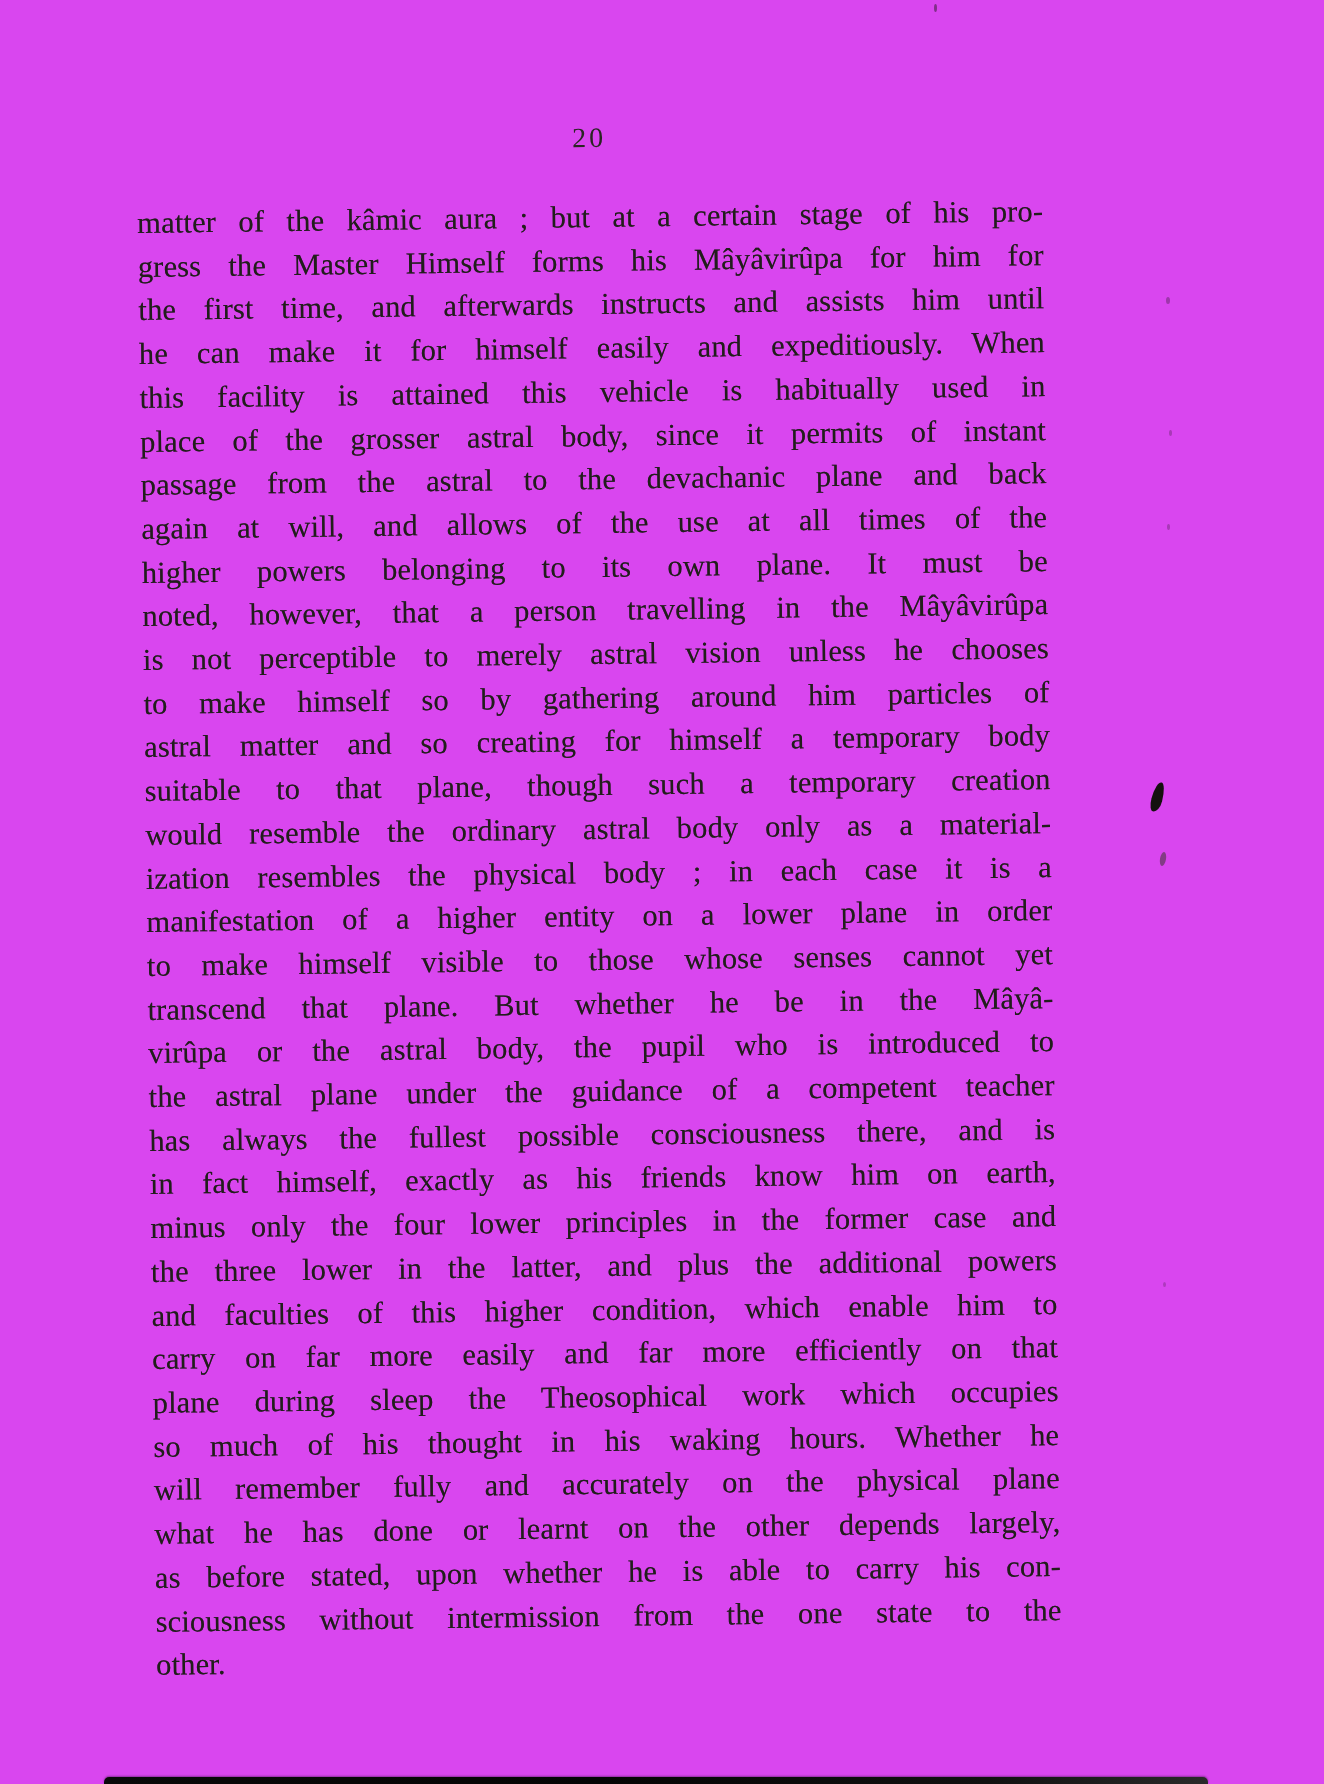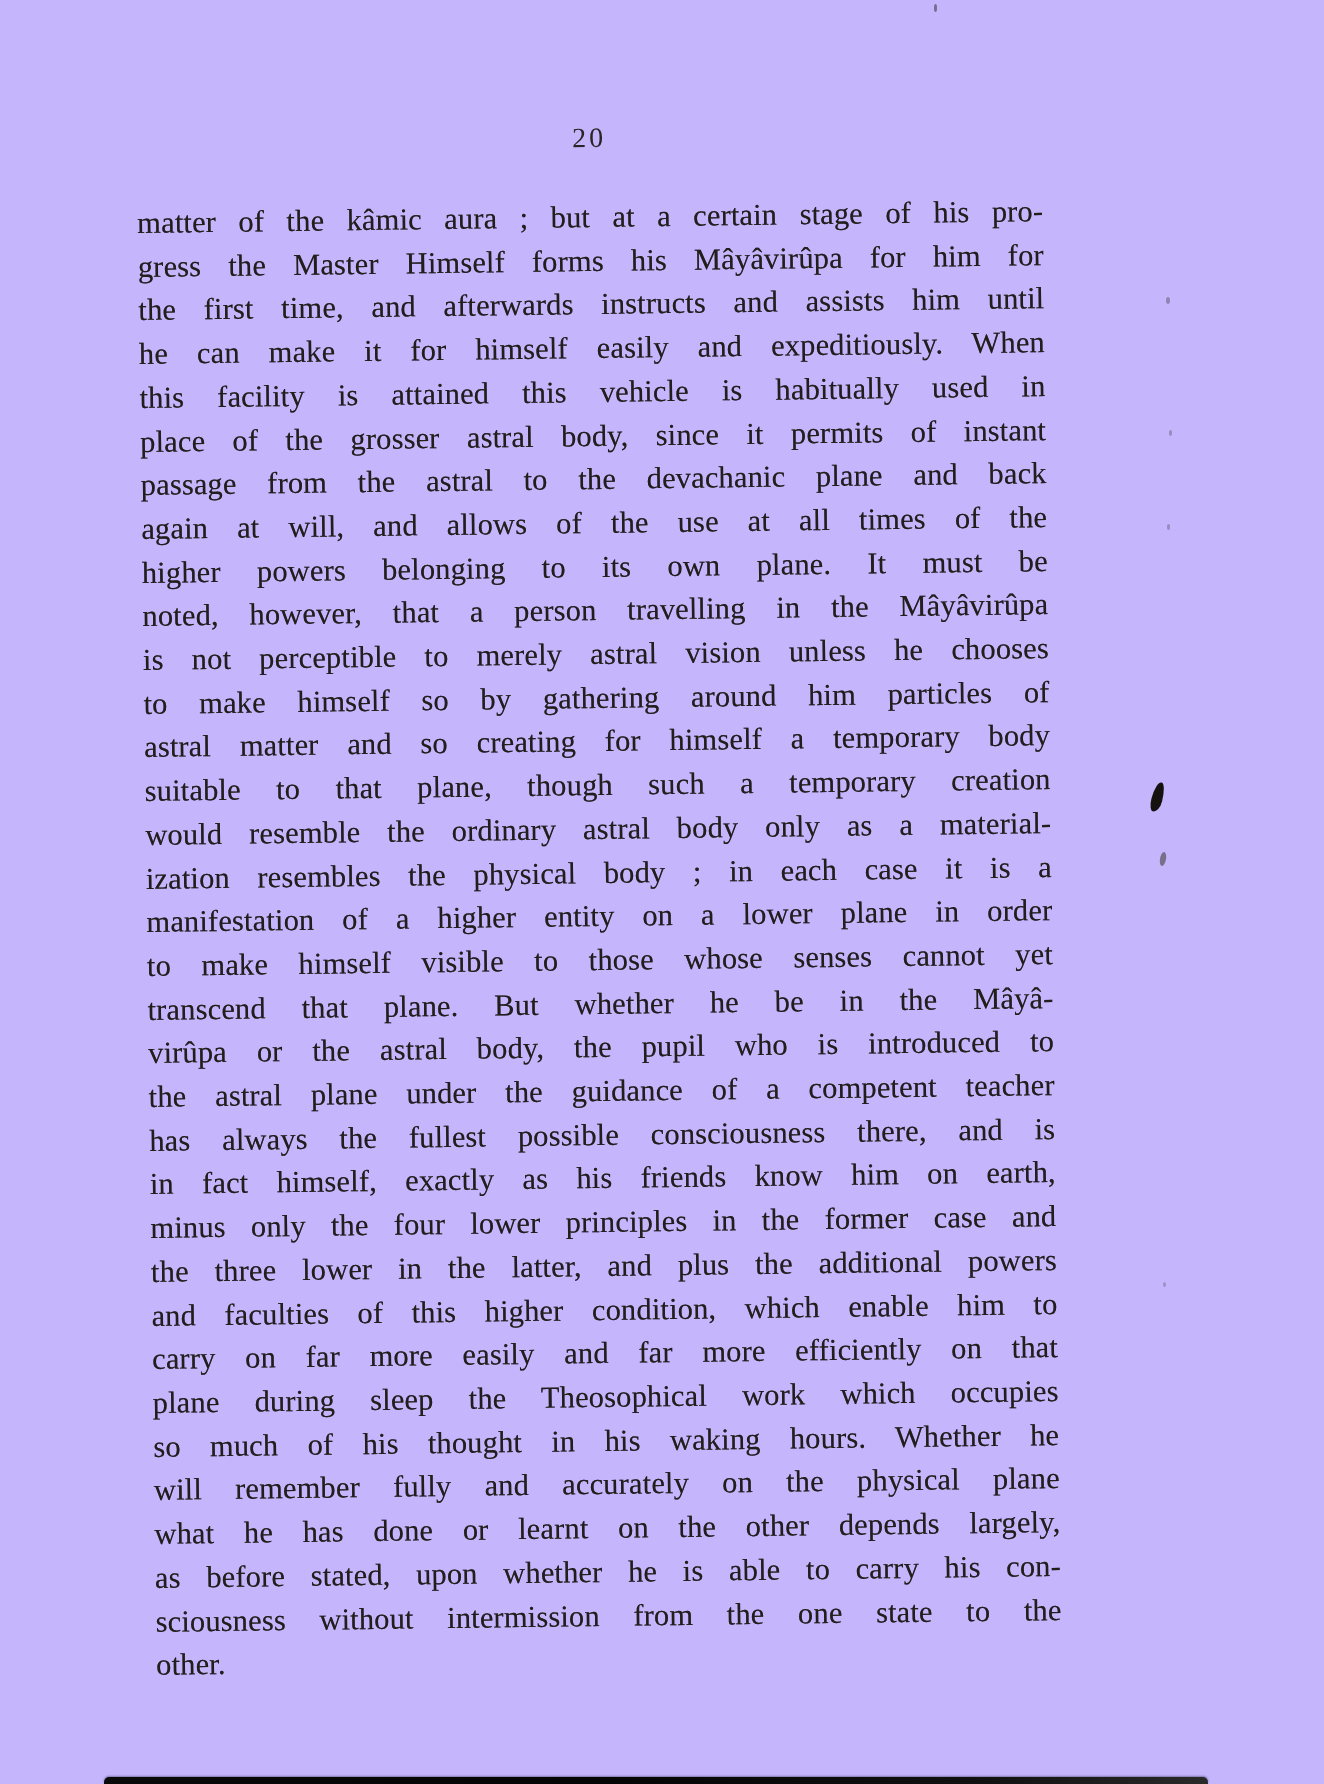--- a/index.html
+++ b/index.html
@@ -5,21 +5,21 @@
   html, body {
     margin: 0;
     padding: 0;
     background: #e9e9e9;
   }
   .page {
     position: relative;
     width: 1324px;
     height: 1784px;
     margin: 0 auto;
-    background: #c4b5fd;
+    background: #d946ef;
     overflow: hidden;
     font-family: "Liberation Serif", "DejaVu Serif", serif;
     color: #211e1b;
   }
   
   .content {
     position: absolute;
     left: 136px;
     top: 128px;
     width: 906px;

